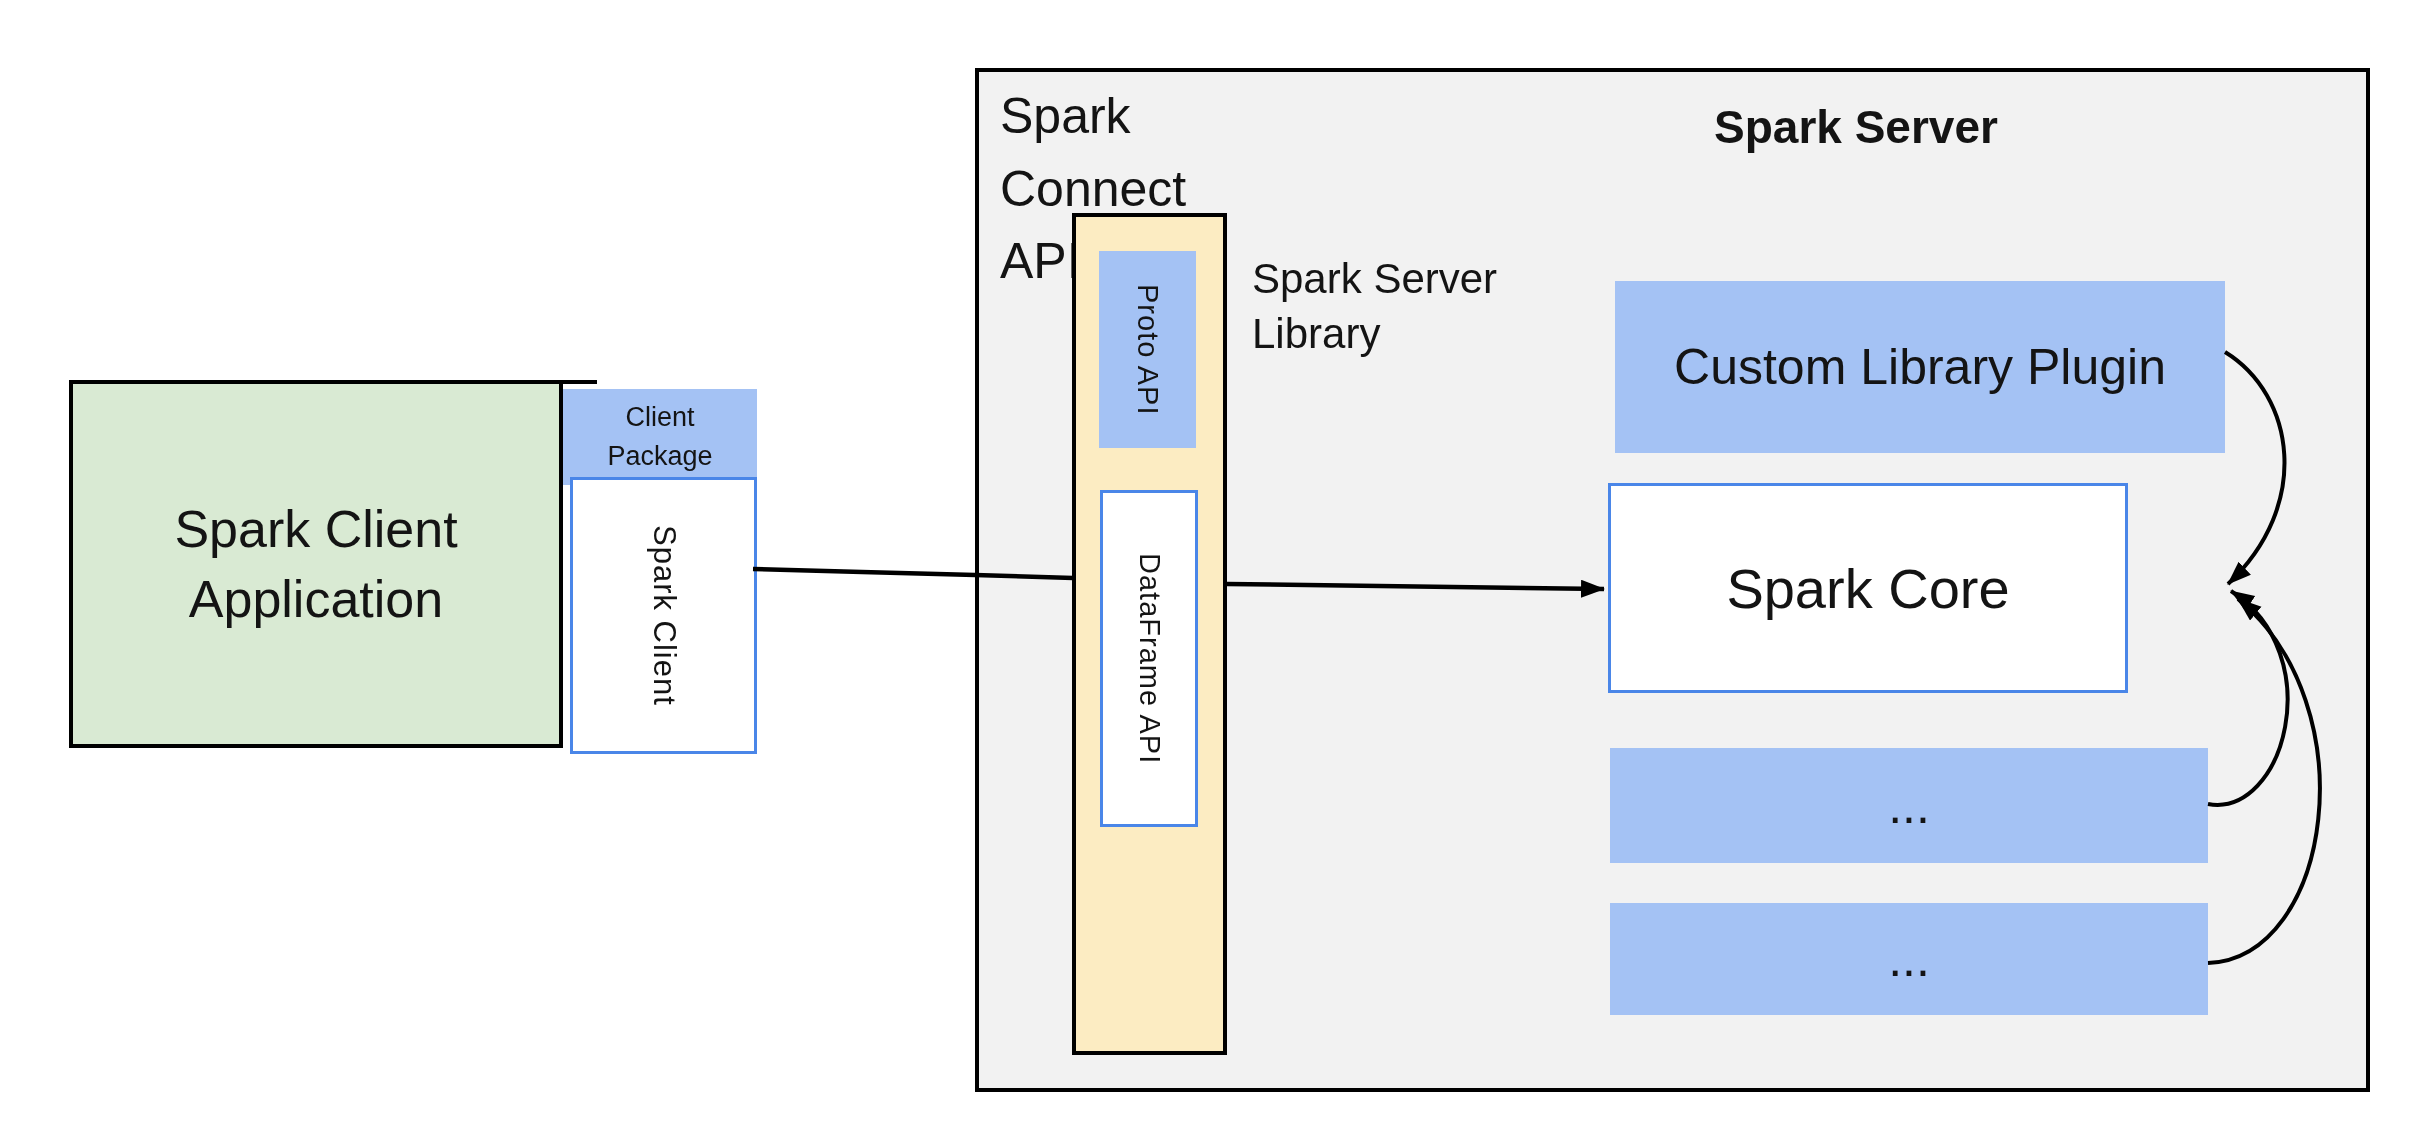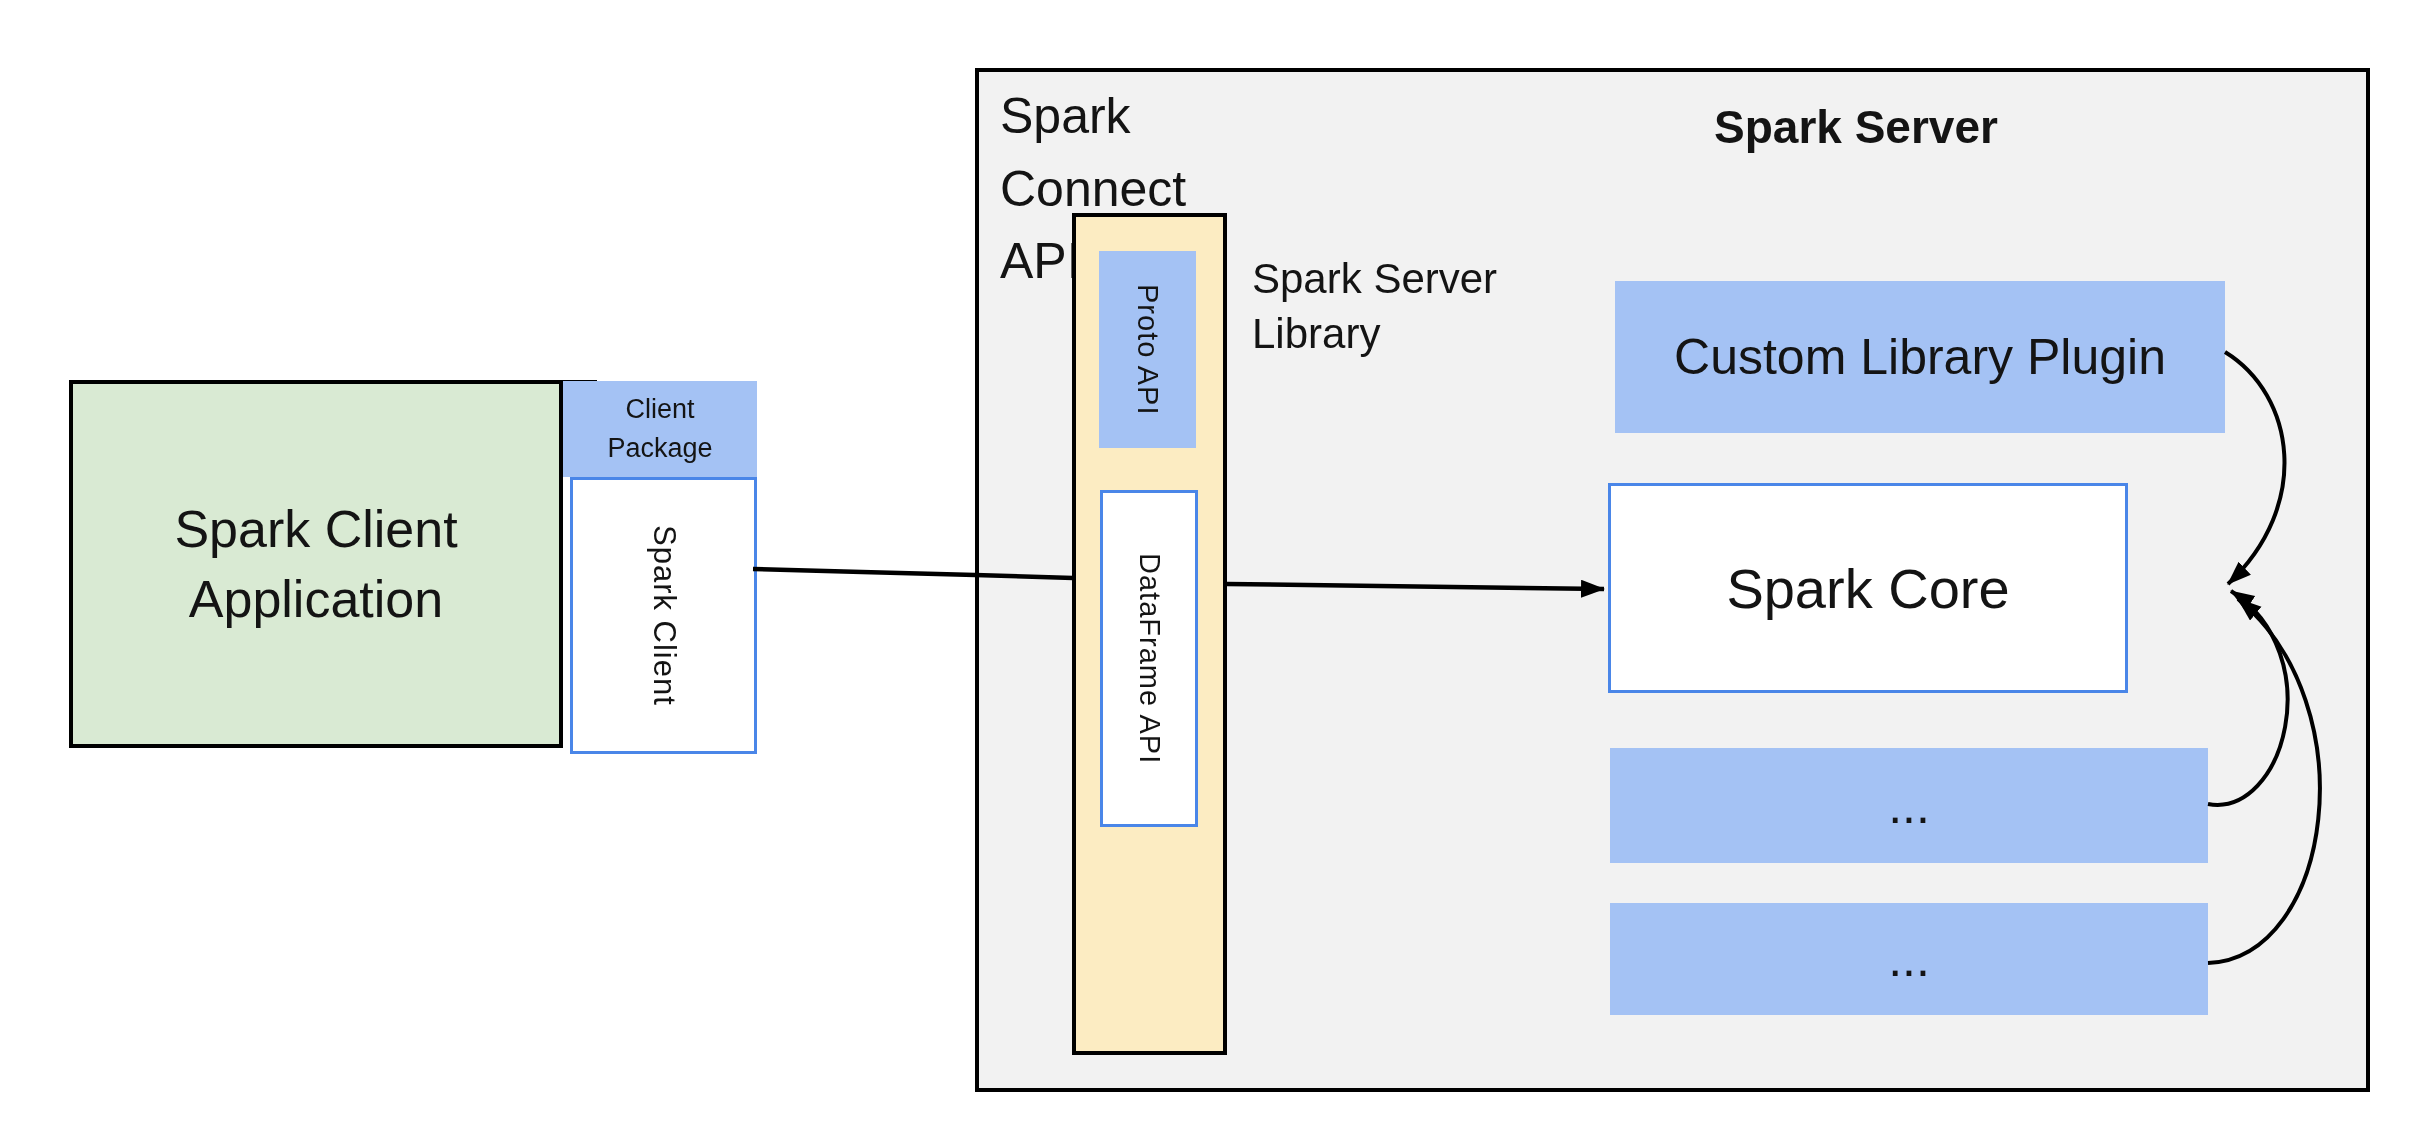--- a/index.html
+++ b/index.html
@@ -14,21 +14,21 @@
   .pre{white-space:pre-line;}
 
   
   .green-box{
     left:69px;top:380px;width:494px;height:368px;
     background:#d9ead3;border:4px solid #000000;
     font-size:52px;line-height:1.35;
   }
   .border-ext{left:559px;top:380px;width:38px;height:4px;background:#000000;}
   .client-package{
-    left:563px;top:381px;width:194px;height:96px;
+    left:563px;top:389px;width:194px;height:96px;
     background:#a4c2f4;font-size:27px;line-height:1.45;
   }
   .spark-client-box{
     left:570px;top:477px;width:187px;height:277px;
     background:#ffffff;border:3px solid #4a86e8;
   }
   .vtext{
     writing-mode:vertical-rl;
     display:flex;align-items:center;justify-content:center;
     width:100%;height:100%;text-align:center;
@@ -64,21 +64,21 @@
     background:#ffffff;border:3px solid #4a86e8;
   }
   .dataframe-box .vtext{font-size:29px;letter-spacing:1px;}
   .server-lib-label{
     left:1252px;top:252px;width:420px;
     font-size:42px;line-height:1.3;text-align:left;
   }
 
   
   .plugin-box{
-    left:1615px;top:281px;width:610px;height:152px;
+    left:1615px;top:281px;width:610px;height:172px;
     background:#a4c2f4;font-size:50px;
   }
   .core-box{
     left:1608px;top:483px;width:520px;height:210px;
     background:#ffffff;border:3px solid #4a86e8;font-size:56px;
   }
   .dots-box1{
     left:1610px;top:748px;width:598px;height:115px;
     background:#a4c2f4;font-size:50px;
   }

